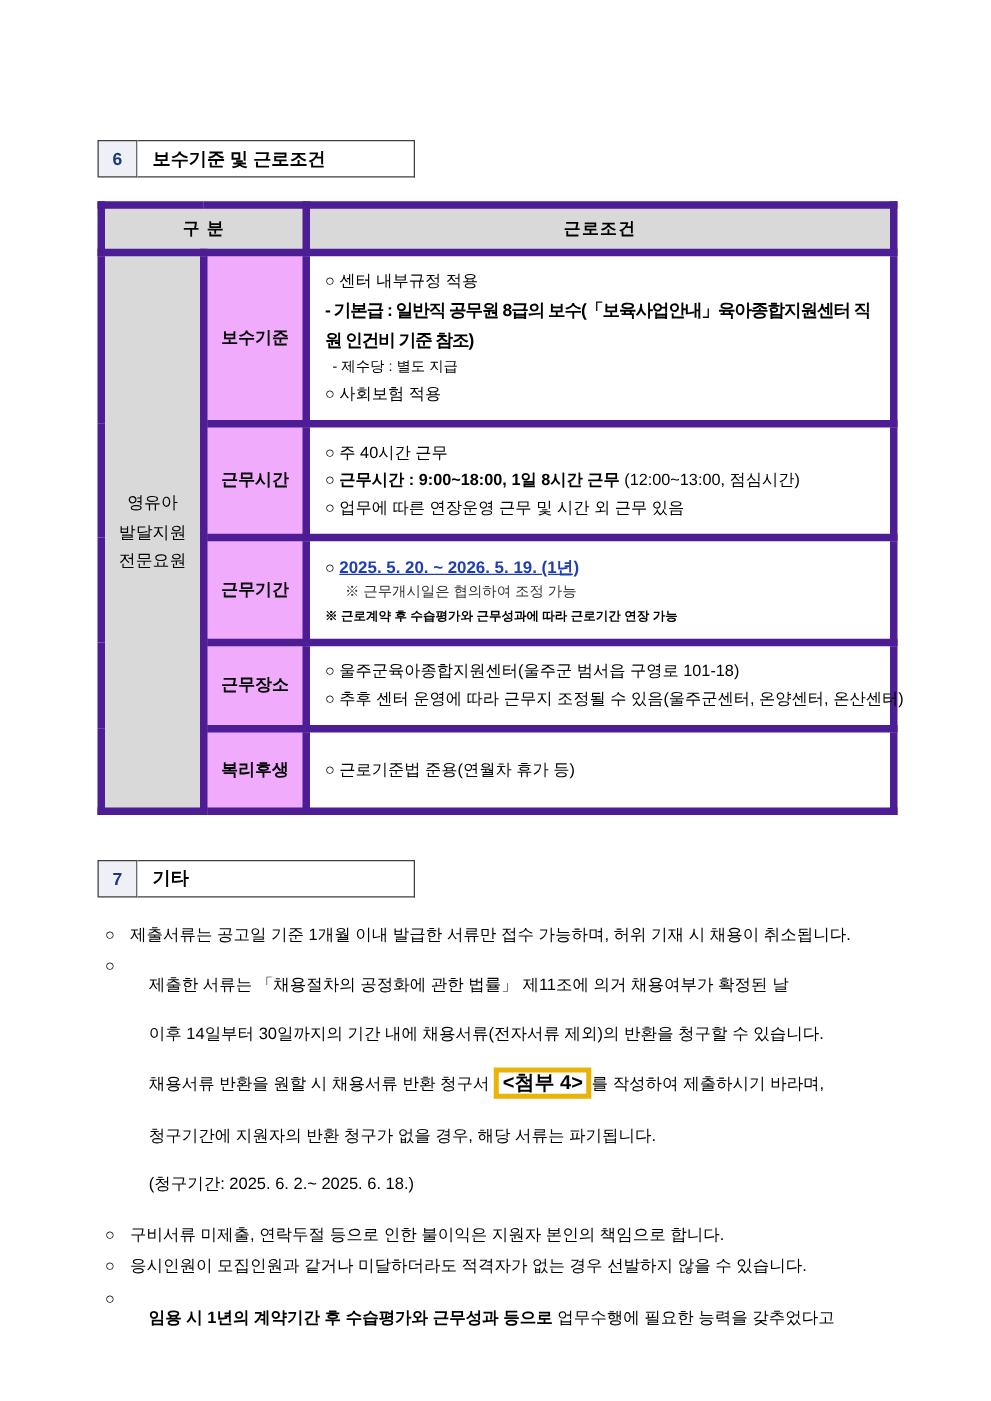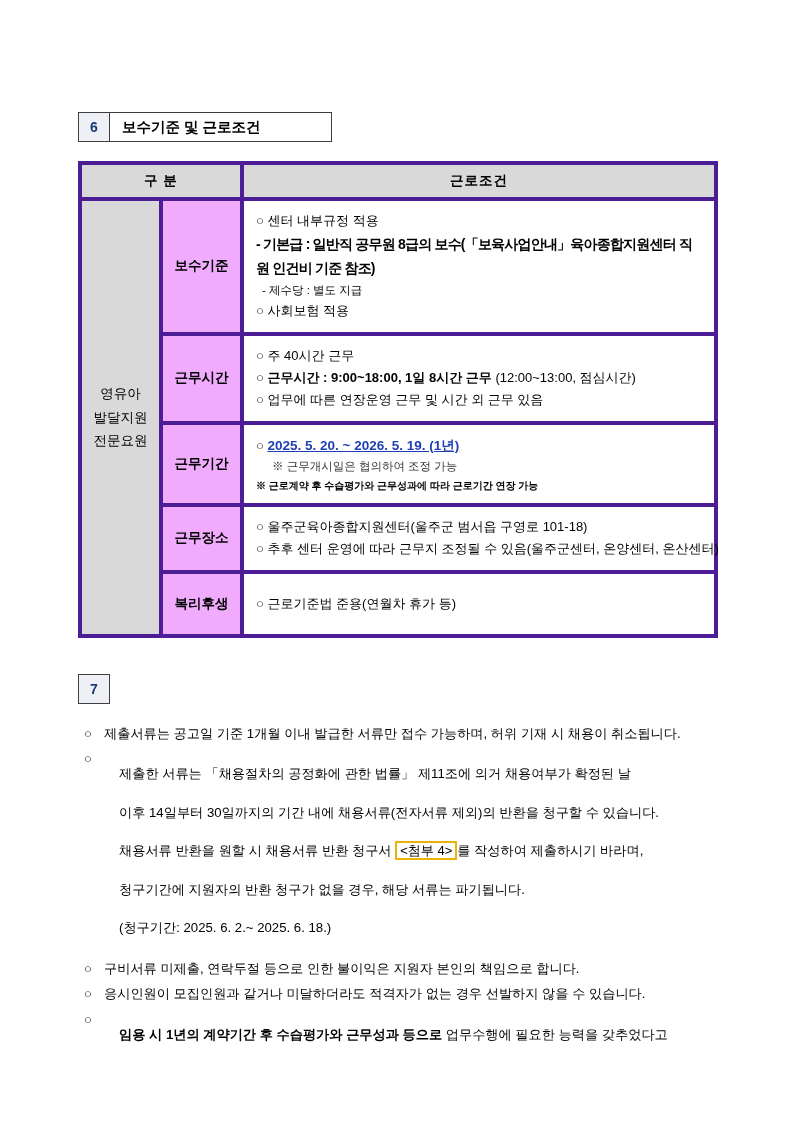--- a/index.html
+++ b/index.html
@@ -56,21 +56,21 @@
 
   
   table.cond {
     border-collapse: collapse;
     margin-left: 78px;
     margin-top: 19px;
     width: 640px;
     table-layout: fixed;
   }
   table.cond th, table.cond td {
-    border: 4px solid #4c1d95;
+    border: 6px solid #4c1d95;
     vertical-align: middle;
   }
   table.cond thead th {
     background: #d9d9d9;
     font-size: 13.5px;
     font-weight: bold;
     height: 30px;
     letter-spacing: 1px;
   }
   td.rowhead-main {
@@ -127,24 +127,24 @@
     margin-bottom: 2px;
   }
   .bullet {
     width: 20px;
     flex: 0 0 20px;
     font-size: 13px;
   }
   .etc-text { flex: 1; text-align: justify; }
   .etc-text p { margin: 15px; }
   .boxed-ref {
-    border: 2px solid #eab308;
-    font-size: 13px;
+    border: 4px solid #eab308;
+    font-size: 16px;
     padding: 0 3px;
-    font-weight: normal;
+    font-weight: bold;
     white-space: nowrap;
   }
   .lastbold { font-weight: bold; }
 </style>
 </head>
 <body>
 
 <div class="page">
 
   <div style="padding-top:112px;">
@@ -213,20 +213,21 @@
         <td class="body-cell" style="height:42px;">
           <div class="li">○  근로기준법 준용(연월차 휴가 등)</div>
         </td>
       </tr>
     </tbody>
   </table>
 
   <div style="margin-top:36px;">
     <div class="section-head">
       <div class="section-num">7</div>
+      <div class="section-title">기타</div>
     </div>
   </div>
 
   <ul class="etc-list">
     <li>
       <span class="bullet">○</span>
       <span class="etc-text">제출서류는 공고일 기준 1개월 이내 발급한 서류만 접수 가능하며, 허위 기재 시 채용이 취소됩니다.</span>
     </li>
     <li>
       <span class="bullet">○</span>

